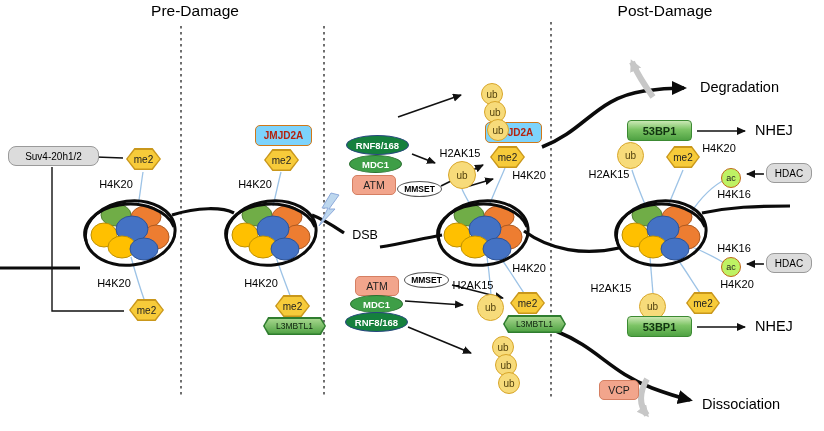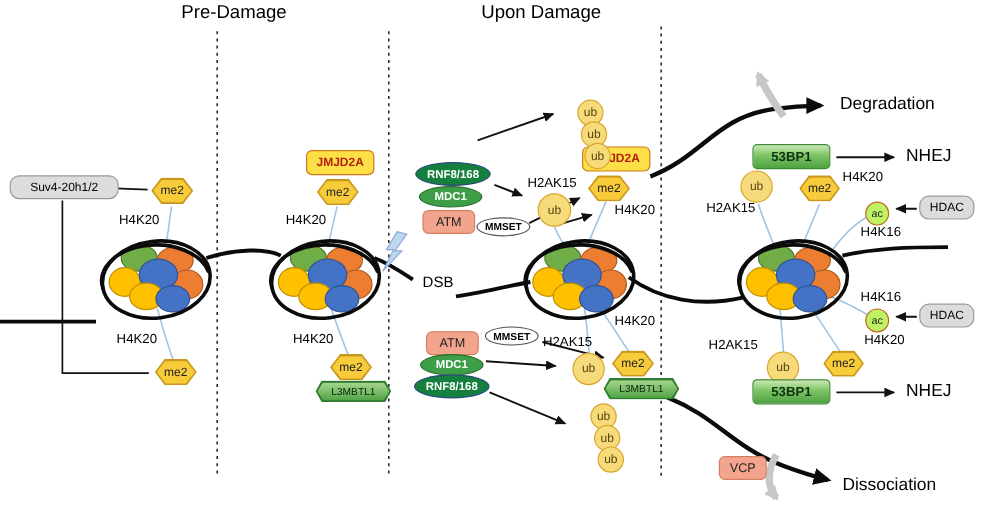--- a/index.html
+++ b/index.html
@@ -5,21 +5,21 @@
   * { margin:0; padding:0; box-sizing:border-box; }
   body { font-family:"Liberation Sans", sans-serif; background:#fff; }
   #fig { position:relative; width:824px; height:431px; background:#fff; overflow:hidden; }
   #layer-svg { position:absolute; left:0; top:0; z-index:0; }
   .lbl { position:absolute; font-size:11px; color:#000; text-align:center; white-space:nowrap; z-index:2; }
   .hdr { position:absolute; font-size:15.5px; color:#000; text-align:center; white-space:nowrap; z-index:2; }
   .big { position:absolute; font-size:14.5px; color:#000; white-space:nowrap; z-index:2; }
   .cap { position:absolute; font-size:15.5px; color:#000; text-align:center; white-space:nowrap; z-index:2; }
   .dsb { position:absolute; font-size:12.5px; color:#000; text-align:center; white-space:nowrap; z-index:2; }
   .box { position:absolute; display:flex; align-items:center; justify-content:center; border-radius:5px; font-size:10.5px; z-index:2; white-space:nowrap; }
-  .orange { background:#fde047; border:1px solid #D07818; color:#B3230F; font-weight:bold; font-size:10px; }
+  .orange { background:#7dd3fc; border:1px solid #D07818; color:#B3230F; font-weight:bold; font-size:10px; }
   .gray { background:#DCDCDC; border:1px solid #9a9a9a; border-radius:8px; color:#000; font-size:10px; }
   .salmon { background:#F2A58C; border:1px solid #D57F62; color:#222; }
   .oval { position:absolute; display:flex; align-items:center; justify-content:center; border-radius:50%; z-index:2; white-space:nowrap;font-weight:bold; }
   .blue { background:#15803d; border:1px solid #27477F; color:#fff; font-weight:bold; font-size:9.5px; }
   .green { background:#3E9E47; border:1px solid #2B7031; color:#fff; font-weight:bold; font-size:9.5px; }
   .white { background:#fff; border:1px solid #555; color:#000; font-size:8.5px; }
   .gbar { position:absolute; display:flex; align-items:center; justify-content:center; border-radius:4px;
           background:linear-gradient(180deg,#CBE8B5 0%,#7CC465 45%,#4FA243 100%);
           border:1px solid #3C8A33; font-size:11px; font-weight:bold; color:#113311; z-index:2; }
   .hex { position:absolute; clip-path:polygon(24% 0,76% 0,100% 50%,76% 100%,24% 100%,0 50%); background:#C9971B; z-index:2; }
@@ -126,21 +126,21 @@
       <path d="M556,331 C598,348 610,372 652,388 C668,394 678,397 690,400" marker-end="url(#mL)"></path>
     </g>
 
     <g stroke="#C7C7C7" stroke-width="6" fill="none">
       <path d="M653,97 C643,83 637,73 632,62" marker-end="url(#mG)"></path>
       <path d="M647,379 C639,393 639,405 647,415" marker-end="url(#mG)"></path>
     </g>
   </svg>
 
   <div class="hdr" style="left:128px;top:2px;width:134px;">Pre-Damage</div>
-  <div class="hdr" style="left:384px;top:2px;width:134px;">Upon Damage</div>
+  <div class="hdr" style="left:598px;top:2px;width:134px;">Post-Damage</div>
 
   <div class="box gray" style="left:8px;top:146px;width:91px;height:20px;">Suv4-20h1/2</div>
   <div class="hex" style="left:126px;top:148px;width:35px;height:22px;">
       <span>me2</span>
     </div>
   <div class="lbl" style="left:94px;top:178px;width:44px;">H4K20</div>
   <div class="lbl" style="left:92px;top:277px;width:44px;">H4K20</div>
   <div class="hex" style="left:129px;top:299px;width:35px;height:22px;">
       <span>me2</span>
     </div>

